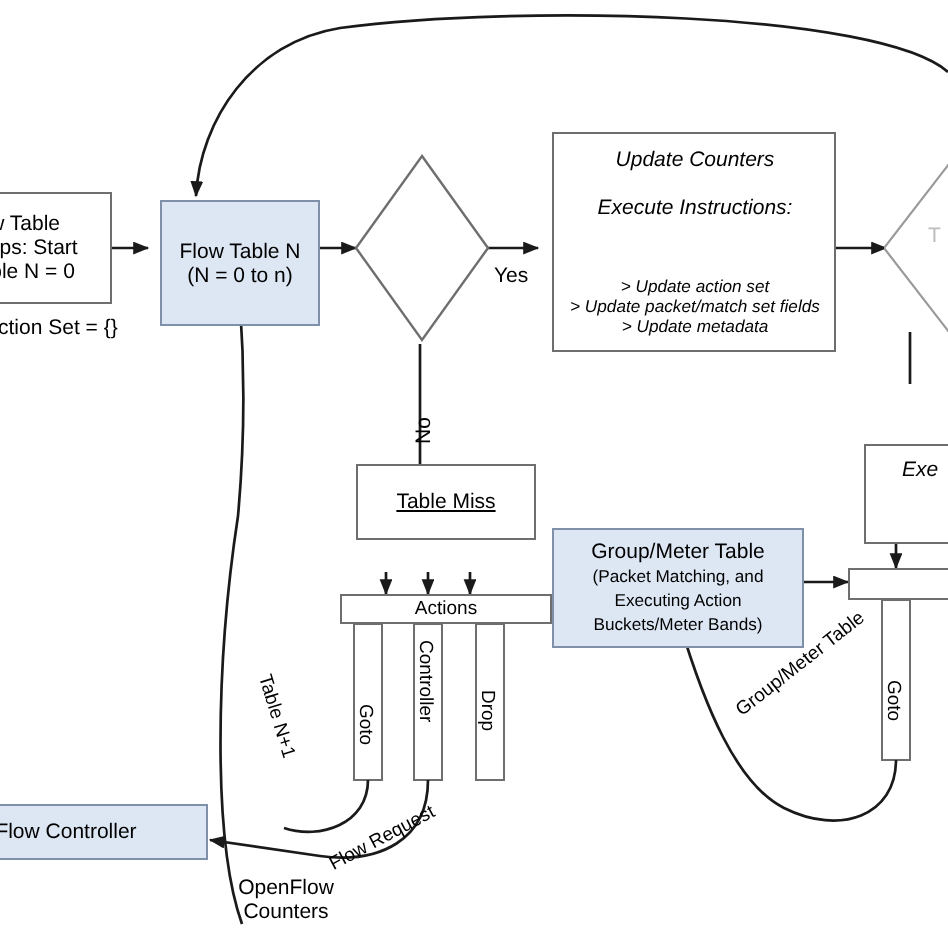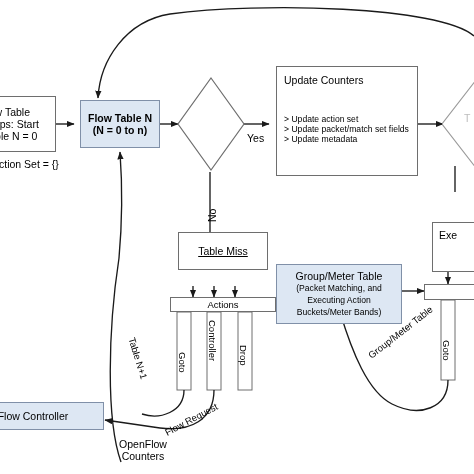--- a/index.html
+++ b/index.html
@@ -12,21 +12,21 @@
         justify-content:center;text-align:center;color:#000;}
   .fill-blue{background:#dde7f3;border-color:#8090a8;}
   .fill-white{background:#ffffff;border-color:#6e6e6e;}
   .lbl{position:absolute;color:#000;white-space:nowrap;}
   .vlbl{position:absolute;color:#000;white-space:nowrap;
         transform-origin:0 0;}
   .t9{font-size:9.5px;}
   .t10{font-size:10.5px;}
   .t8{font-size:8.6px;}
   .lh{line-height:12px;}
-  .leftish{align-items:flex-start;text-align:left;justify-content:flex-start;}
+  .leftish{align-items:center;text-align:left;justify-content:flex-start;font-style:italic;}
   .pad6{padding:7px 6px 6px 7px;}
 </style>
 </head>
 <body>
 
 <div id="stage">
 
   <svg id="wires" viewBox="0 0 474 474">
     <defs>
       <marker id="ah" markerWidth="9" markerHeight="9" refX="7.4" refY="3.2" orient="auto" markerUnits="userSpaceOnUse">
@@ -74,34 +74,35 @@
     </g>
   </svg>
 
   <div class="node fill-white lh" style="left:-46px;top:96px;width:102px;height:56px;">
     <div class="t10">Flow Table</div>
     <div class="t10">Lookups: Start</div>
     <div class="t10">at Table N = 0</div>
   </div>
   <div class="lbl t10" style="left:-8px;top:158px;">Action Set = {}</div>
 
-  <div class="node fill-blue lh" style="left:80px;top:100px;width:80px;height:48px;font-weight:bold;">
+  <div class="node fill-blue lh" style="left:80px;top:100px;width:80px;height:63px;">
     <div class="t10">Flow Table N</div>
     <div class="t10">(N = 0 to n)</div>
   </div>
 
   <svg style="position:absolute;left:176px;top:76px;width:70px;height:96px;">
     <polygon points="35,2 68,48 35,94 2,48" fill="#ffffff" stroke="#6e6e6e" stroke-width="1.2"></polygon>
   </svg>
   <div class="lbl t10" style="left:247px;top:104px;margin-top:28px;">Yes</div>
 
   <div class="vlbl t10" style="left:206px;top:222px;transform:rotate(-90deg);">No</div>
 
   <div class="node fill-white leftish pad6" style="left:276px;top:66px;width:142px;height:110px;">
     <div class="t10">Update Counters</div>
+    <div class="t10" style="margin-top:12px;">Execute Instructions:</div>
     <div class="t8" style="margin-top:28px;">&gt; Update action set</div>
     <div class="t8">&gt; Update packet/match set fields</div>
     <div class="t8">&gt; Update metadata</div>
   </div>
 
   <svg style="position:absolute;left:442px;top:78px;width:70px;height:92px;">
     <polygon points="34,2 68,46 34,90 0,46" fill="#ffffff" stroke="#9a9a9a" stroke-width="1.1"></polygon>
   </svg>
   <div class="lbl t10" style="left:464px;top:112px;color:#bdbdbd;">T</div>
 

